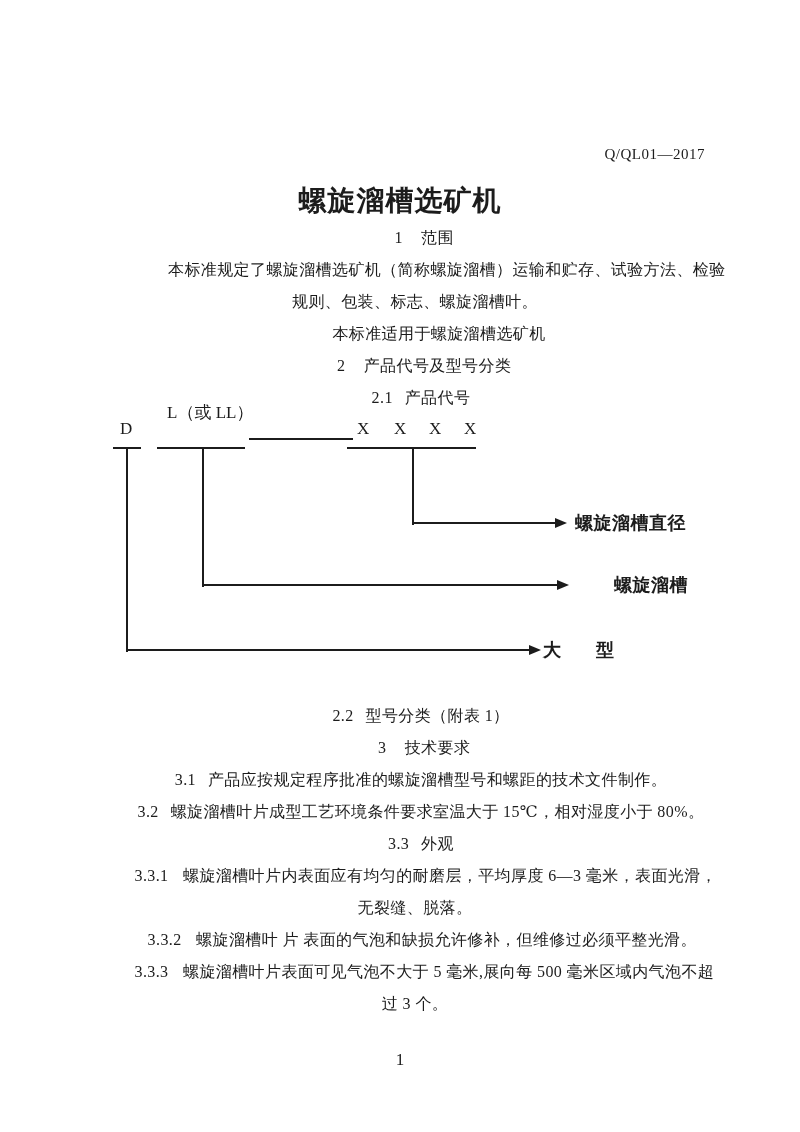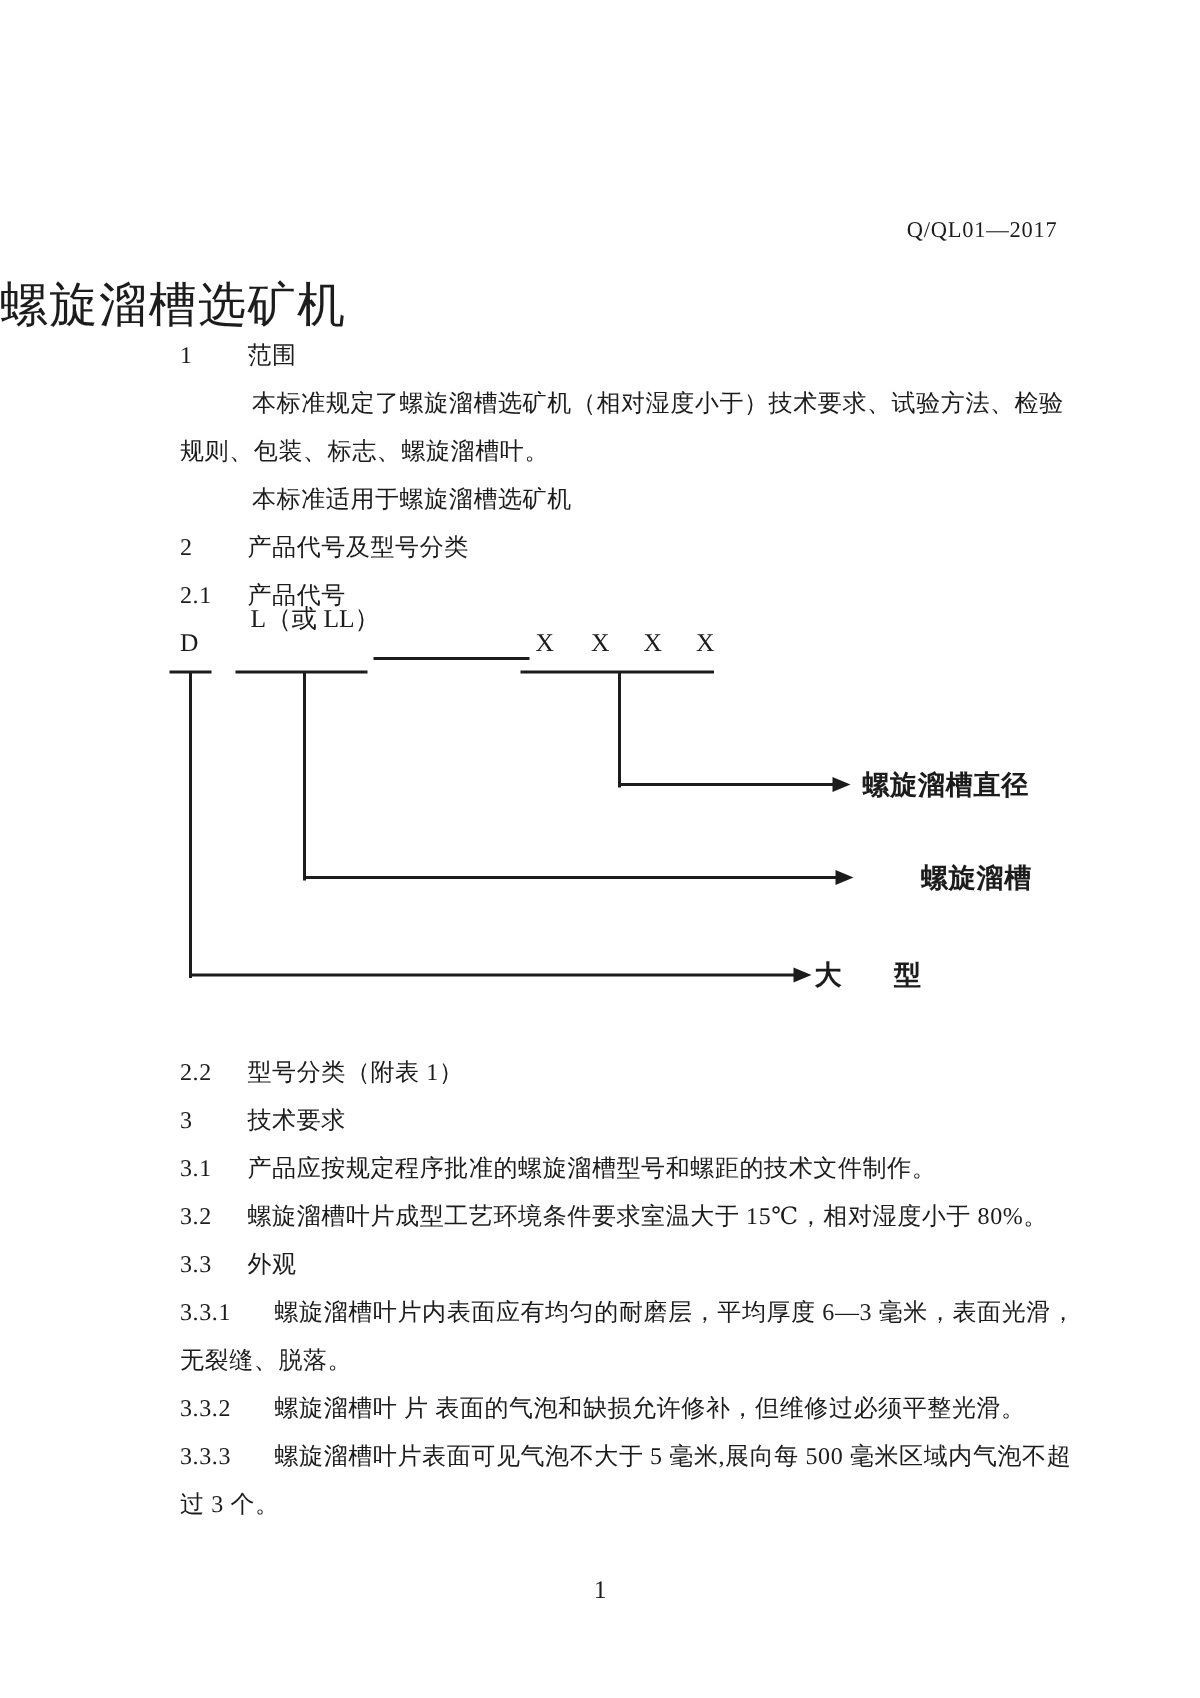--- a/index.html
+++ b/index.html
@@ -11,26 +11,27 @@
     font-family:"Liberation Serif","DejaVu Serif",serif;
     color:#1c1c1c;
     overflow:hidden;
   }
   .doc-number {
     position:absolute; top:146px; right:95px;
     font-size:15px; letter-spacing:0.5px;
   }
   .doc-title {
     position:absolute; top:182px; left:0; width:100%;
-    font-size:32px; font-weight:normal; letter-spacing:1px;
+    text-align:center;
+    font-size:28px; font-weight:bold; letter-spacing:1px;
   }
   .content { position:absolute; left:120px; width:590px; font-size:16px; letter-spacing:0.4px; }
   .content-top { top:222px; }
   .content-bottom { top:700px; }
-  .row { height:32px; line-height:32px; white-space:nowrap; }
+  .row { height:32px; line-height:32px; white-space:nowrap;text-align:center; }
   .row.indent { text-indent:48px; }
   .num { display:inline-block; }
   .num.w1 { width:45px; }
   .num.w2 { width:63px; }
 
   
   .diagram span.code {
     position:absolute; font-size:17px; line-height:22px; white-space:pre;
   }
   .code-d { left:120px; top:418px; }
@@ -82,21 +83,21 @@
 </head>
 <body>
 
 <div class="page">
 
   <div class="doc-number">Q/QL01—2017</div>
   <h1 class="doc-title">螺旋溜槽选矿机</h1>
 
   <div class="content content-top">
     <div class="row"><span class="num w1">1</span><span>范围</span></div>
-    <div class="row indent">本标准规定了螺旋溜槽选矿机（相对湿度小于）技术要求、试验方法、检验</div>
+    <div class="row indent">本标准规定了螺旋溜槽选矿机（简称螺旋溜槽）运输和贮存、试验方法、检验</div>
     <div class="row">规则、包装、标志、螺旋溜槽叶。</div>
     <div class="row indent">本标准适用于螺旋溜槽选矿机</div>
     <div class="row"><span class="num w1">2</span><span>产品代号及型号分类</span></div>
     <div class="row"><span class="num w1">2.1</span><span>产品代号</span></div>
   </div>
 
   <div class="diagram">
     <span class="code code-d">D</span>
     <span class="code code-l">L（或 LL）</span>
     <span class="code-blank"></span>

